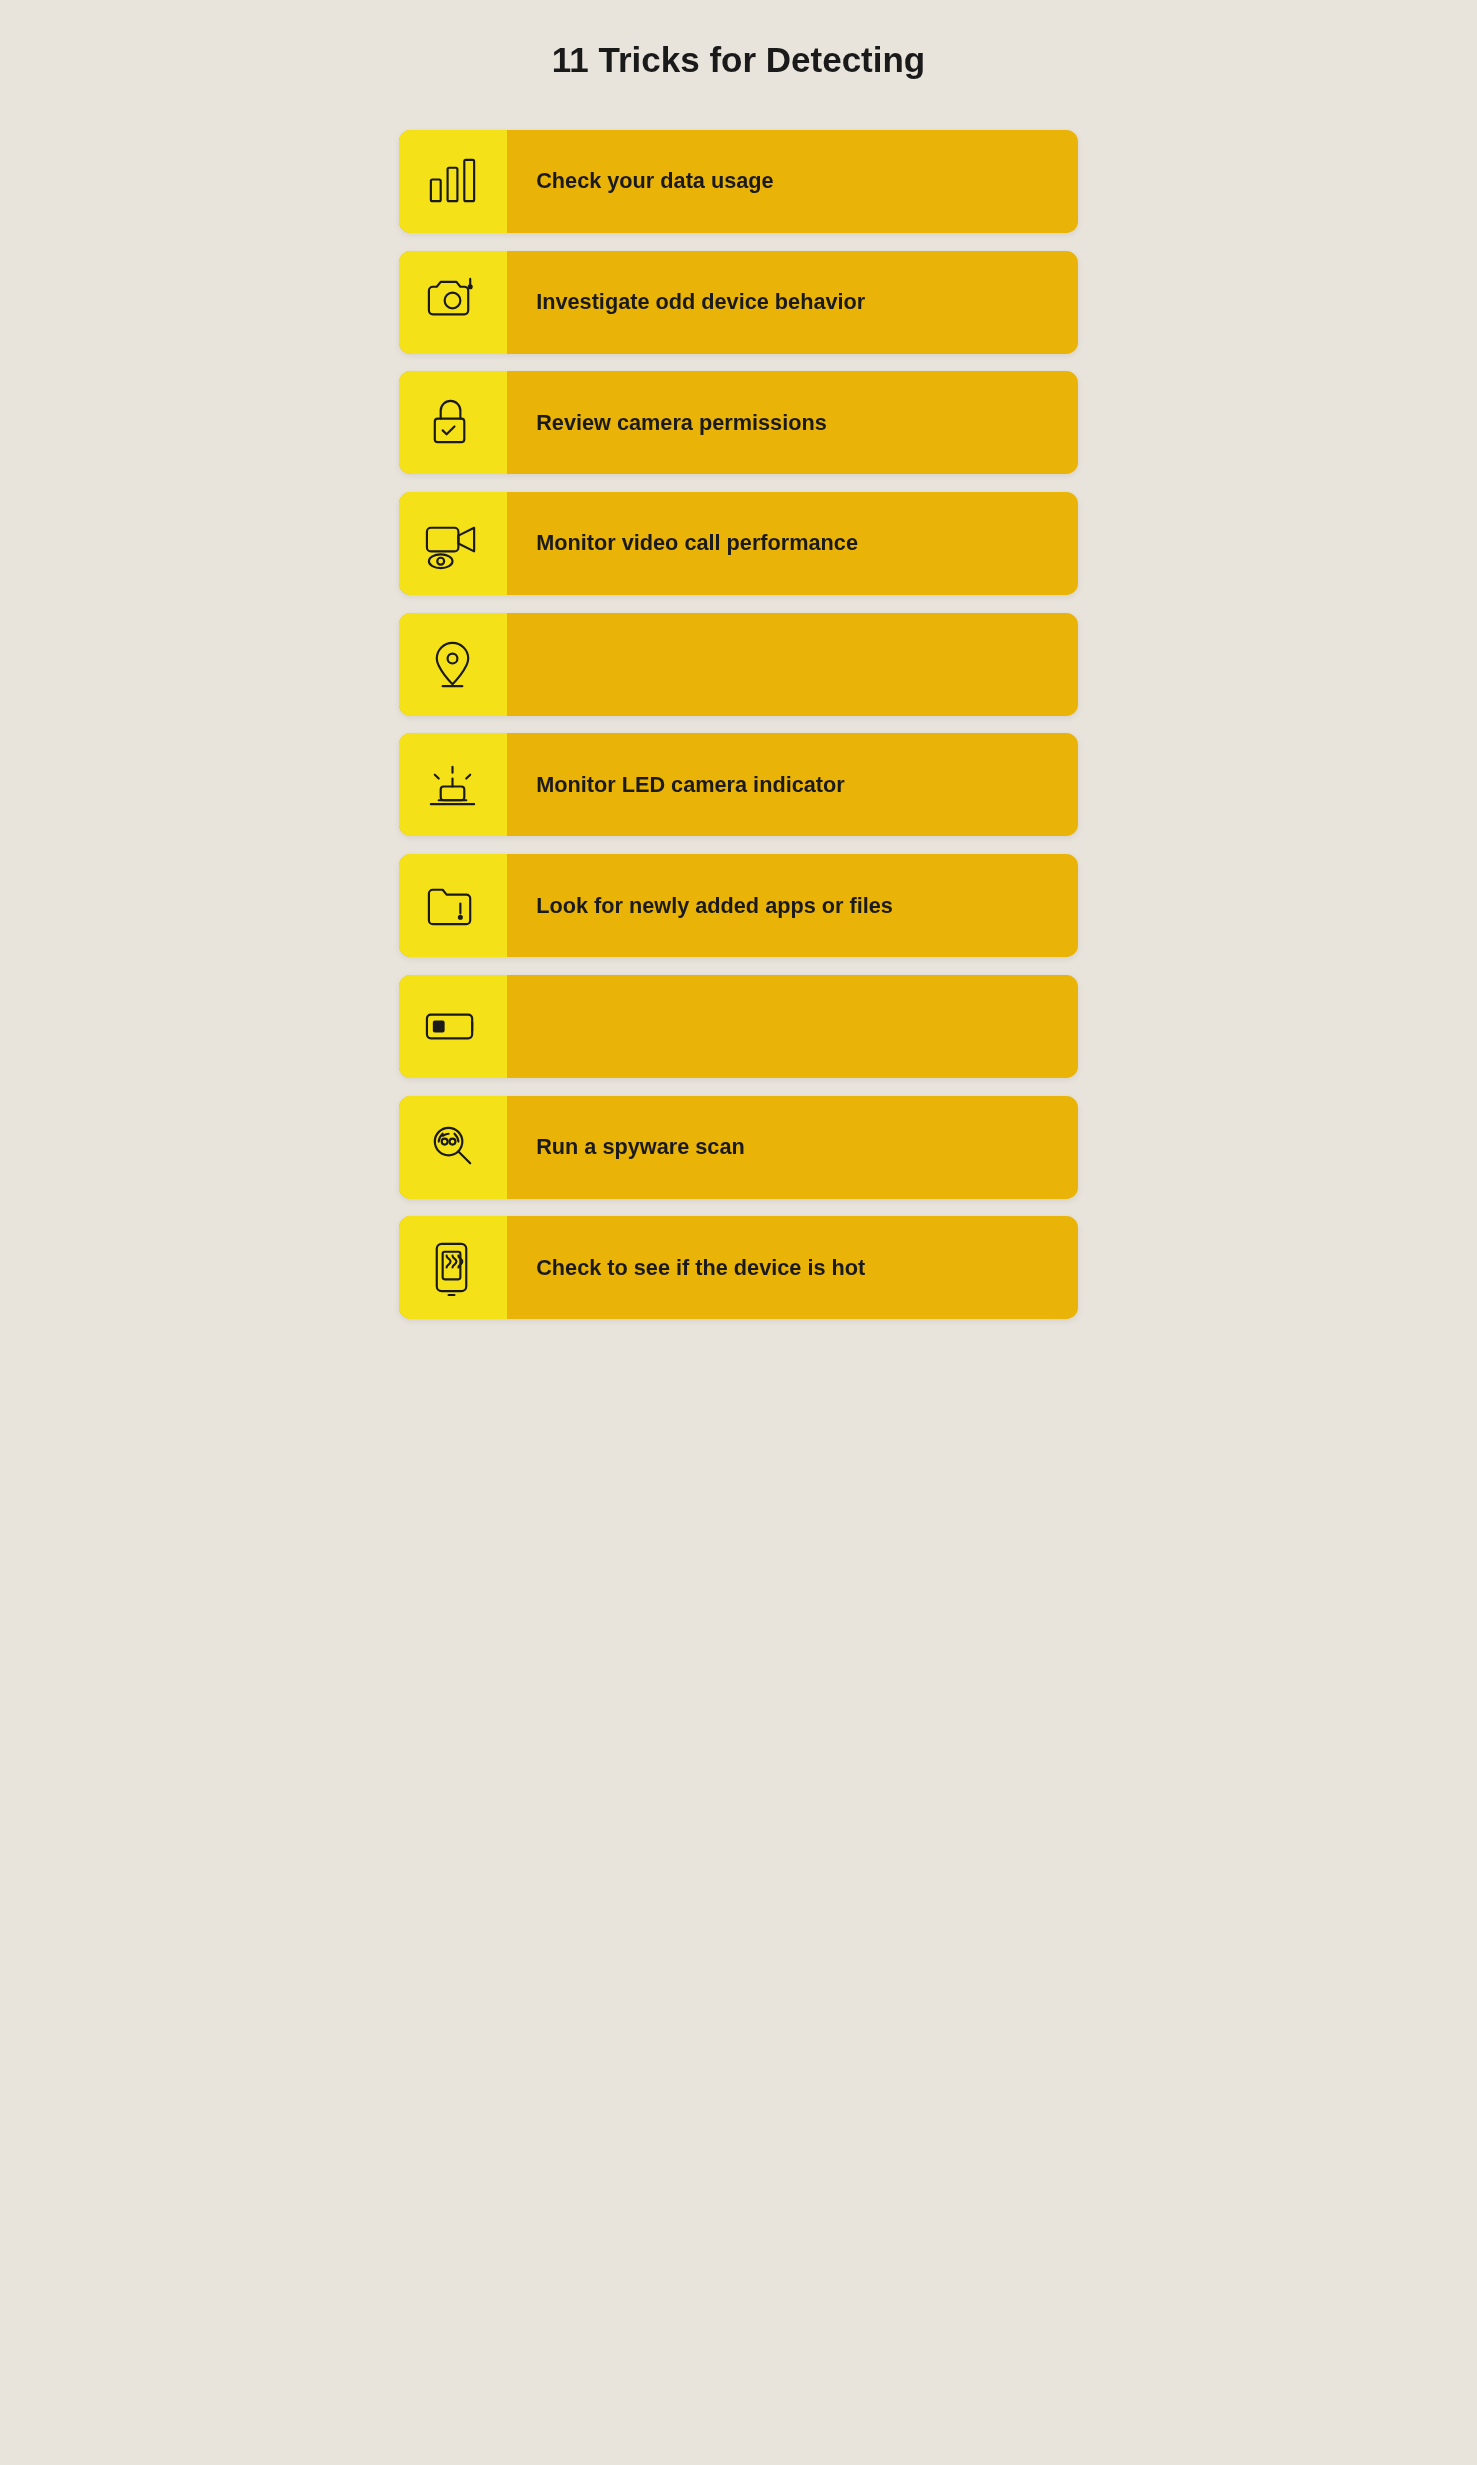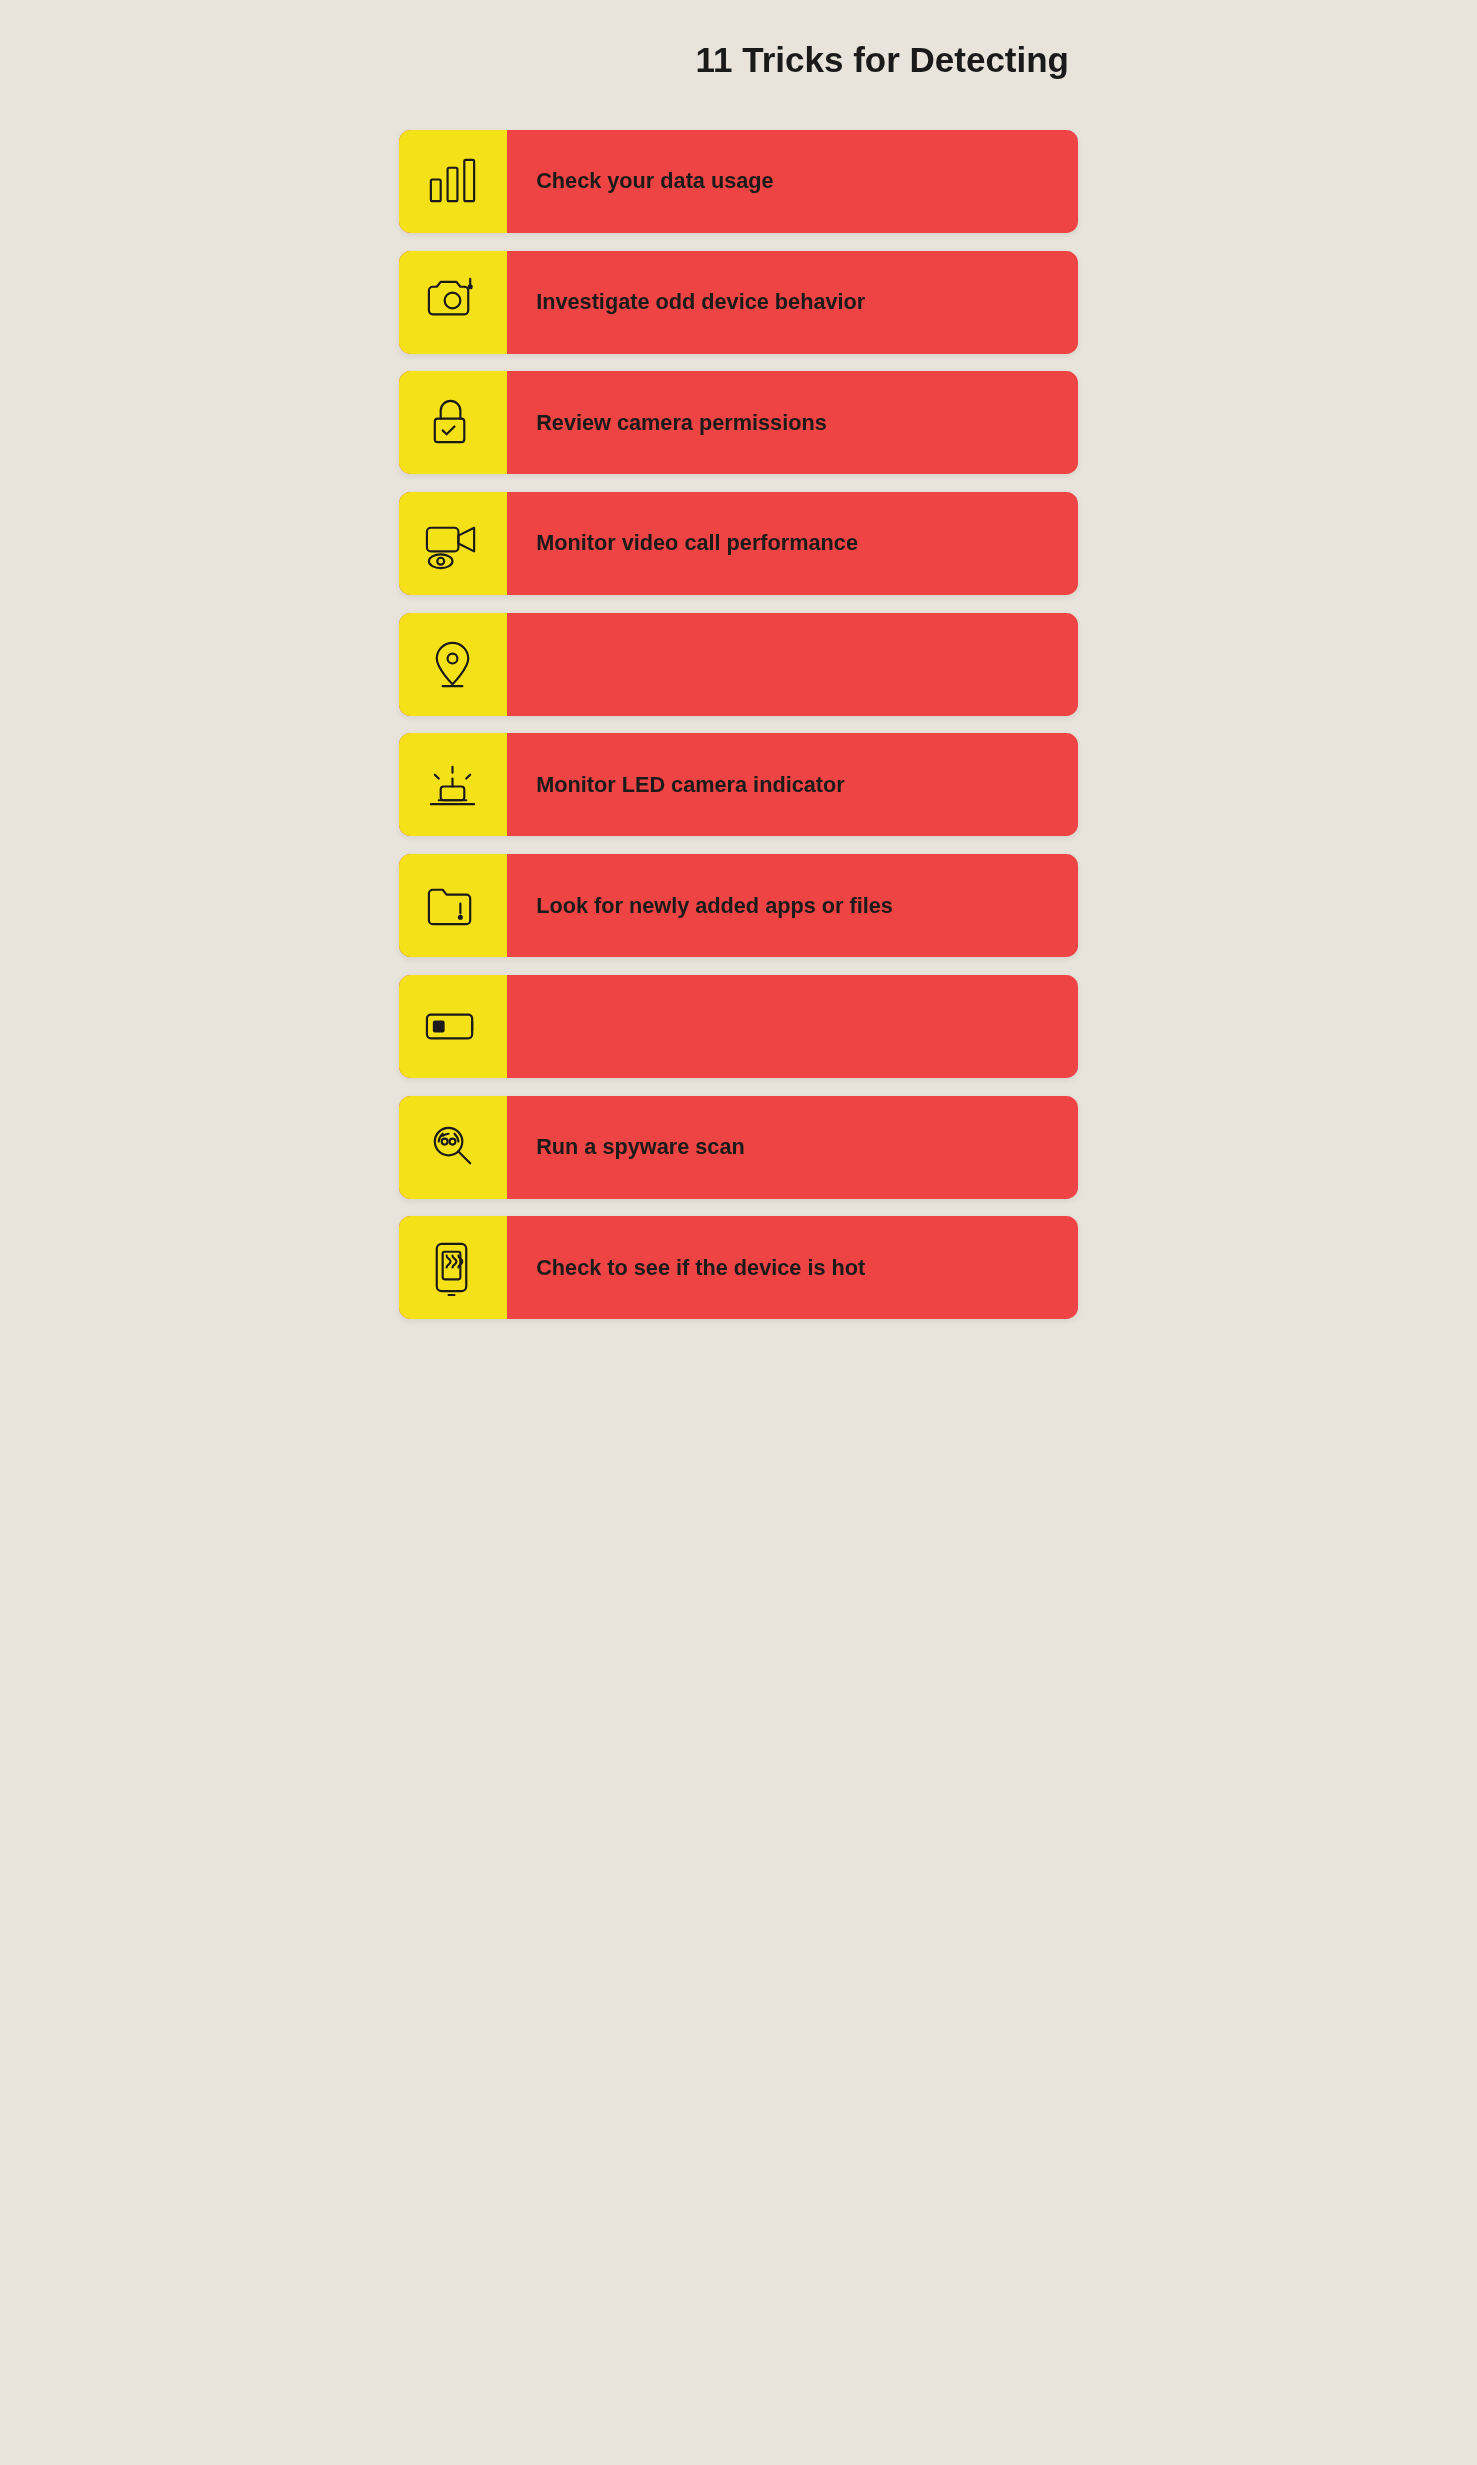--- a/index.html
+++ b/index.html
@@ -17,40 +17,40 @@
       min-height: 100vh;
       padding: 39px 19.7px;
     }
 
     .page-container {
       width: 739px;
       max-width: 100%;
     }
 
     .page-title {
-      text-align: right;
+      text-align: center;
       font-size: 35px;
       font-weight: 900;
       color: #1a1a1a;
       line-height: 1.2;
       margin-bottom: 49px;
       padding: 0 39px;
     }
 
     .items-list {
       display: flex;
       flex-direction: column;
       gap: 17.7px;
       padding: 0 29.6px;
     }
 
     .list-item {
       display: flex;
       align-items: center;
-      background-color: #ef4444;
+      background-color: #eab308;
       border-radius: 11.8px;
       overflow: hidden;
       box-shadow: 0 2px 5.9px rgba(0,0,0,0.08);
       min-height: 103px;
     }
 
     .icon-block {
       background-color: #f5e118;
       min-width: 108px;
       width: 108px;

